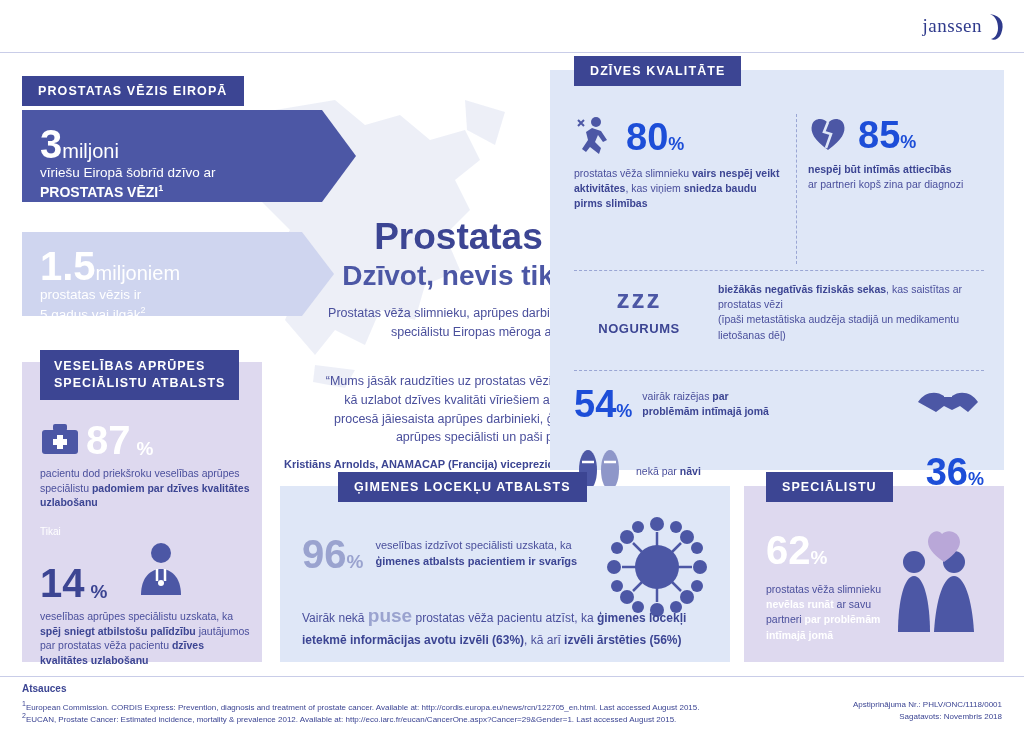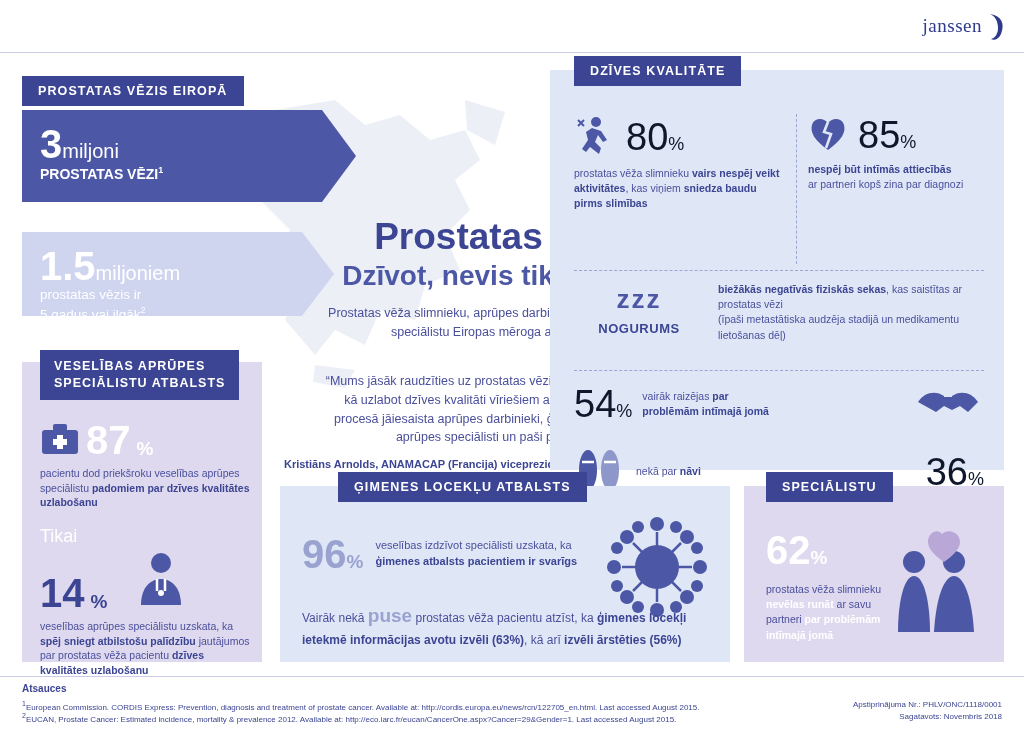--- a/index.html
+++ b/index.html
@@ -81,21 +81,21 @@
   .tab-2line{
     background:#3c4593;color:#fff;font-weight:bold;font-size:12.5px;
     letter-spacing:1px;padding:8px 14px;line-height:1.35;
   }
   .hcp-body{position:absolute;left:18px;top:58px;width:210px;}
   .pct-row{display:flex;align-items:flex-end;gap:6px;}
   .pct-num{font-size:40px;font-weight:bold;color:#ffffff;line-height:1;}
   .pct-sign{font-size:19px;font-weight:bold;color:#ffffff;}
   .small-txt{font-size:10.5px;line-height:1.4;color:#4a4f9c;margin-top:6px;}
   .small-txt b{color:#3c4593;}
-  .tikai{font-size:18px;color:#ffffff;margin-top:16px;}
+  .tikai{font-size:10px;color:#ffffff;margin-top:16px;}
   .pct-num-d{font-size:40px;font-weight:bold;color:#3c4593;line-height:1;}
   .pct-sign-d{font-size:19px;font-weight:bold;color:#3c4593;}
 
   
   .center{
     position:absolute;left:280px;top:218px;width:470px;text-align:center;
   }
   .title1{font-size:37px;font-weight:bold;color:#3c4593;line-height:1.05;}
   .title2{font-size:28px;font-weight:bold;color:#4c57a5;line-height:1.2;margin-top:2px;}
   .subtitle{font-size:12.5px;color:#4a4f9c;line-height:1.45;margin-top:12px;}
@@ -105,21 +105,21 @@
   }
   .quote-txt{font-size:12.5px;color:#4a4f9c;line-height:1.5;font-style:normal;}
   .quote-attr{font-size:11px;font-weight:bold;color:#3c4593;margin-top:10px;line-height:1.4;}
   .rightpanel{
     position:absolute;left:550px;top:70px;width:454px;height:400px;
     background:#dfe7f7;
   }
   .rightpanel .tab-wrap{position:absolute;left:24px;top:-14px;}
   .stat80{position:absolute;left:24px;top:44px;width:210px;}
   .stat85{position:absolute;left:258px;top:44px;width:180px;}
-  .statnum{font-size:38px;font-weight:normal;color:#0f172a;line-height:1;}
+  .statnum{font-size:38px;font-weight:bold;color:#1d4ed8;line-height:1;}
   .statnum .s{font-size:18px;}
   .statdesc{font-size:10.5px;color:#4a4f9c;line-height:1.45;margin-top:6px;}
   .statdesc b{color:#3c4593;}
   .divider-v{
     position:absolute;left:246px;top:44px;width:1px;height:150px;
     border-left:1px dashed #9aa6d4;
   }
   .divider-h{
     position:absolute;left:24px;top:200px;width:410px;height:1px;
     border-top:1px dashed #9aa6d4;
@@ -203,20 +203,21 @@
         <path d="M100,295 L140,300 L130,318 L98,312 Z"></path>
       </g>
     </svg>
   </div>
 
   <div class="tab tab-eiropa">PROSTATAS VĒZIS EIROPĀ</div>
 
   <div class="arrow-band">
     <div class="band-inner">
       <div><span class="big-num">3</span><span class="mid-word">miljoni</span></div>
+      <div class="band-line">vīriešu Eiropā šobrīd dzīvo ar</div>
       <div class="band-line b">
         <span>PROSTATAS VĒZI</span><span class="sup">1</span>
       </div>
     </div>
   </div>
 
   <div class="arrow-band2">
     <div class="band-inner">
       <div><span class="big-num">1.5</span><span class="mid-word">miljoniem</span></div>
       <div class="band-line">prostatas vēzis ir</div>

